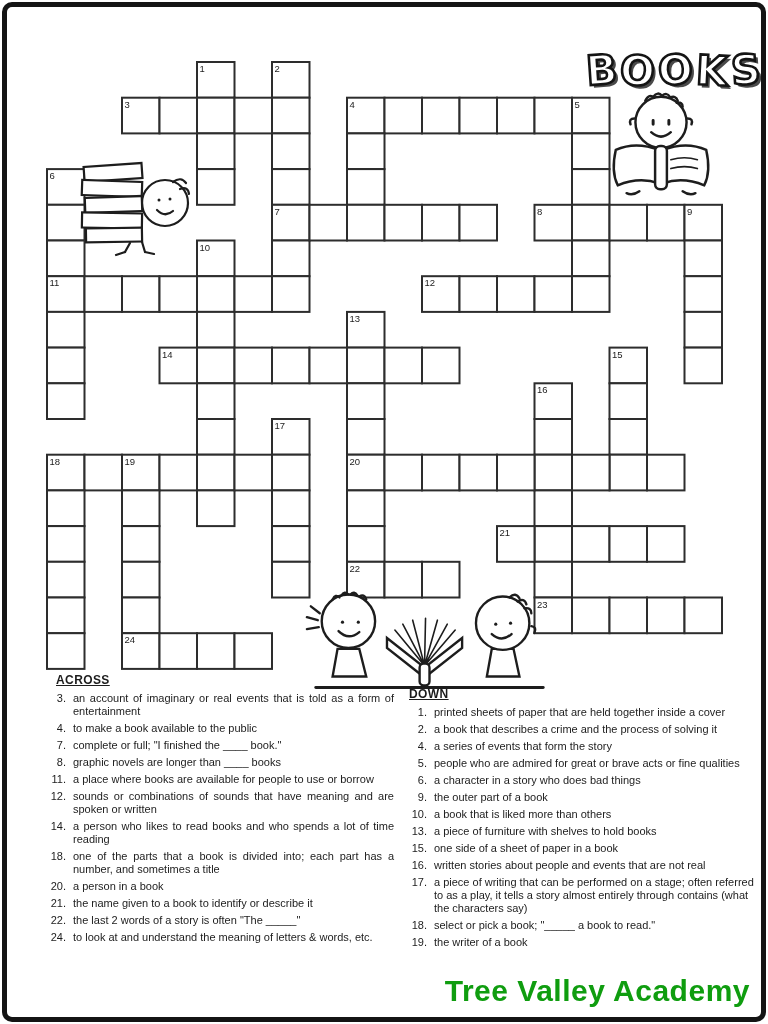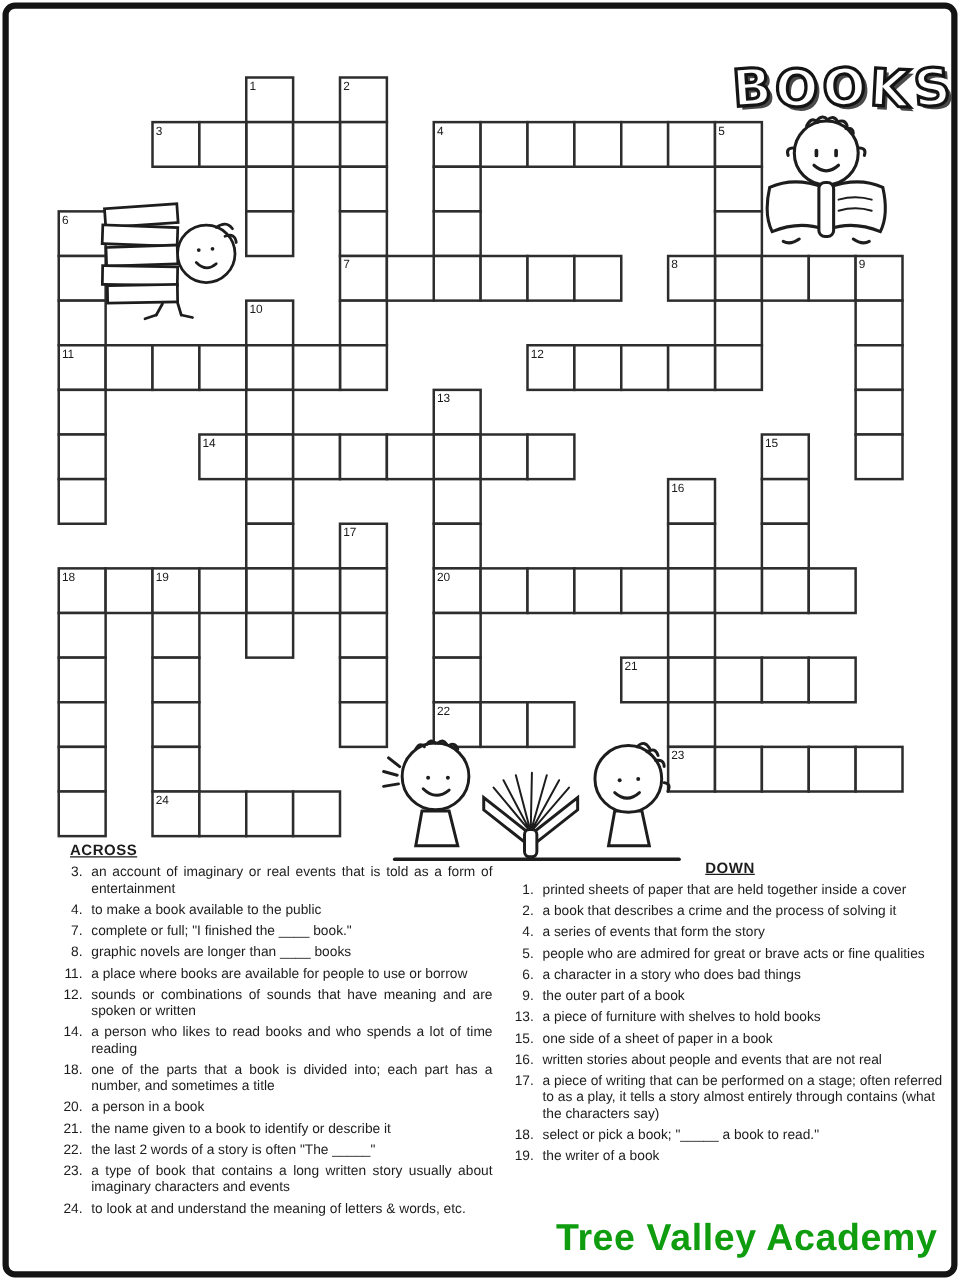--- a/index.html
+++ b/index.html
@@ -26,21 +26,21 @@
   #crossword-grid{position:absolute;left:0;top:0;}
 
   .illus{position:absolute;}
 
   
   .clues{position:absolute;font-size:11px;line-height:13px;}
   .clues h2{
     font-size:12px;line-height:16px;margin:0 0 4px 16px;
     text-decoration:underline;letter-spacing:.4px;
   }
-  .clues-down h2{margin-left:6px;text-align:center;}
+  .clues-down h2{margin-left:6px;}
   .clue-item{display:grid;grid-template-columns:26px 1fr;column-gap:7px;margin-bottom:4px;}
   .clues-down .clue-item{grid-template-columns:24px 1fr;}
   .clue-num{text-align:right;}
   .clues-across .clue-text{text-align:justify;}
   .clues-across{left:40px;top:672px;width:354px;}
   .clues-down{left:403px;top:686px;width:356px;}
 
   .brand-footer{
     position:absolute;top:974px;right:18px;margin:0;
     font-size:30px;font-weight:bold;letter-spacing:.5px;
@@ -309,24 +309,20 @@
       </div>
       <div class="clue-item">
         <span class="clue-num">21.</span>
         <span class="clue-text">the name given to a book to identify or describe it</span>
       </div>
       <div class="clue-item">
         <span class="clue-num">22.</span>
         <span class="clue-text">the last 2 words of a story is often "The _____"</span>
       </div>
       <div class="clue-item">
-        <span class="clue-num">23.</span>
-        <span class="clue-text">a type of book that contains a long written story usually about imaginary characters and events</span>
-      </div>
-      <div class="clue-item">
         <span class="clue-num">24.</span>
         <span class="clue-text">to look at and understand the meaning of letters &amp; words, etc.</span>
       </div>
     </div>
 </section>
 
 <section class="clues clues-down">
   <h2>DOWN</h2>
   <div id="down-list">
       <div class="clue-item">
@@ -347,20 +343,24 @@
       </div>
       <div class="clue-item">
         <span class="clue-num">6.</span>
         <span class="clue-text">a character in a story who does bad things</span>
       </div>
       <div class="clue-item">
         <span class="clue-num">9.</span>
         <span class="clue-text">the outer part of a book</span>
       </div>
       <div class="clue-item">
+        <span class="clue-num">10.</span>
+        <span class="clue-text">a book that is liked more than others</span>
+      </div>
+      <div class="clue-item">
         <span class="clue-num">13.</span>
         <span class="clue-text">a piece of furniture with shelves to hold books</span>
       </div>
       <div class="clue-item">
         <span class="clue-num">15.</span>
         <span class="clue-text">one side of a sheet of paper in a book</span>
       </div>
       <div class="clue-item">
         <span class="clue-num">16.</span>
         <span class="clue-text">written stories about people and events that are not real</span>

